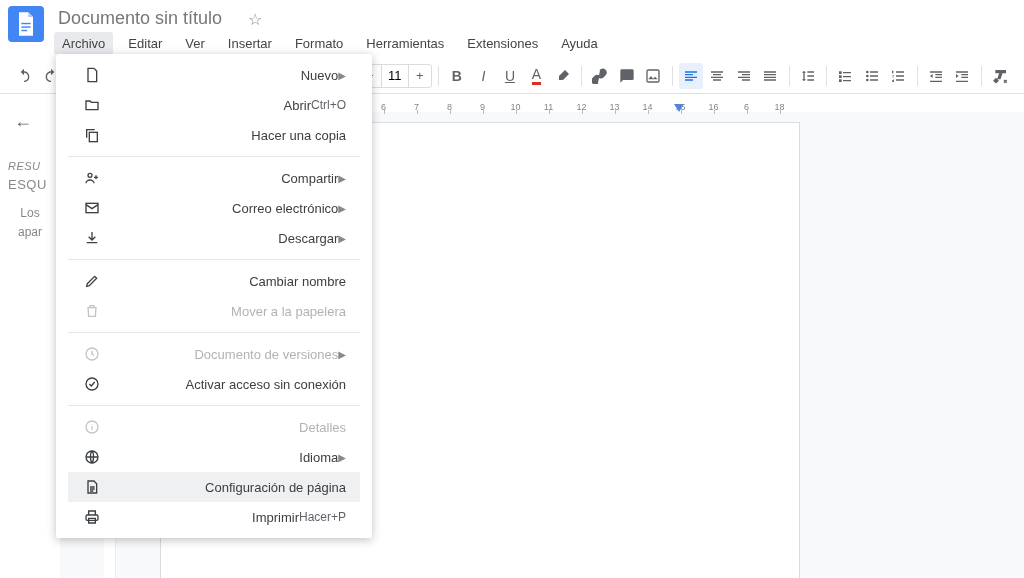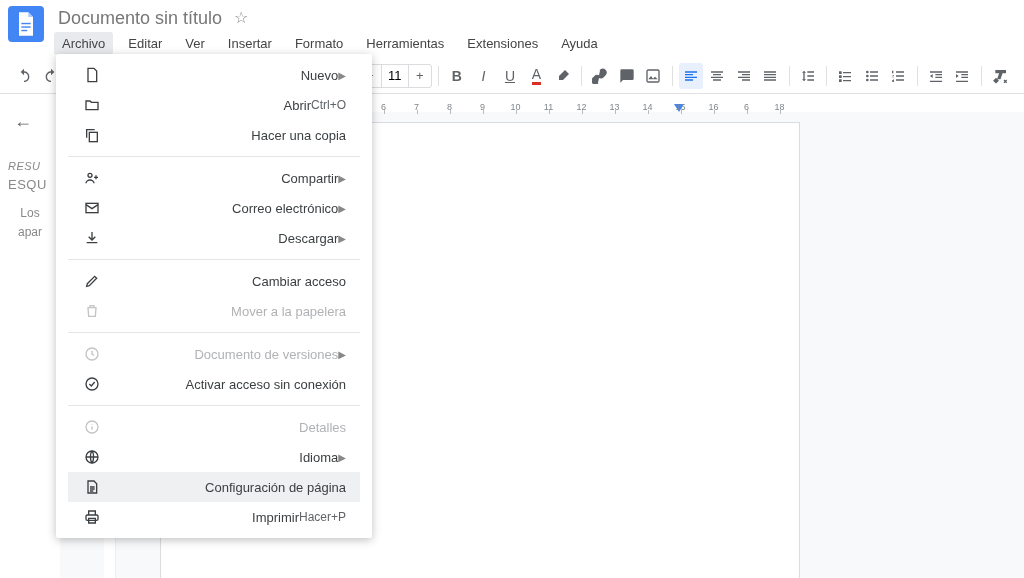--- a/index.html
+++ b/index.html
@@ -2,21 +2,21 @@
 <html><head>
 <meta charset="utf-8">
 <style>
 * { box-sizing: border-box; margin: 0; padding: 0; }
 body { font-family: Arial, sans-serif; font-size: 13px; color: #3c4043; background: #fff; width: 1024px; height: 578px; overflow: hidden; position: relative; }
 
 .header { display: flex; align-items: flex-start; padding: 6px 8px 0 8px; }
 .docs-logo { width: 36px; height: 36px; background: #4285f4; border-radius: 4px; position: relative; margin-right: 10px; display:flex; align-items:center; justify-content:center; }
 .docs-logo svg { width: 28px; height: 28px; }
 .title-area { display: flex; flex-direction: column; }
-.title-row { display: flex; align-items: flex-start; gap: 12px; padding: 2px 0 2px 4px;}
+.title-row { display: flex; align-items: flex-end; gap: 26px; padding: 2px 0 2px 4px;}
 .title { font-size: 18px; color: #777; }
 .star { color: #888; font-size: 16px; cursor: pointer; }
 .menubar { display: flex; gap: 7px; padding: 1px 0;}
 .menubar-item { padding: 4px 8px; color: #444; cursor: pointer; border-radius: 3px; }
 .menubar-item.active { background: #e8eaed; }
 
 .toolbar { display:flex; align-items:center; height: 36px; padding: 0 12px; border-bottom: 1px solid #e0e0e0; gap: 2px; margin-top:2px;}
 .tbtn { width: 26px; height: 26px; display:flex; align-items:center; justify-content:center; color:#5f6368; border-radius:3px; cursor:pointer; font-size:14px;}
 .tbtn.active { background:#e8f0fe; color:#1a73e8; }
 .tsep { width:1px; height:20px; background:#e0e0e0; margin:0 4px;}
@@ -310,21 +310,21 @@
     <span class="mi-label">Descargar</span>
     <span class="mi-arrow">▶</span>
   </div>
   <div class="menu-sep"></div>
   <div class="menu-item">
     <span class="mi-icon">
         <svg width="16" height="16" viewBox="0 0 24 24">
           <path fill="none" stroke="currentColor" stroke-width="2" d="M4 20l4-1 11-11-3-3L5 16z"></path>
         </svg>
       </span>
-    <span class="mi-label">Cambiar acceso</span>
+    <span class="mi-label">Cambiar nombre</span>
   </div>
   <div class="menu-item disabled">
     <span class="mi-icon">
         <svg width="16" height="16" viewBox="0 0 24 24">
           <path fill="none" stroke="currentColor" stroke-width="2" d="M5 7h14M9 7V4h6v3m-9 0l1 13h10l1-13"></path>
         </svg>
       </span>
     <span class="mi-label">Mover a la papelera</span>
   </div>
   <div class="menu-sep"></div>

